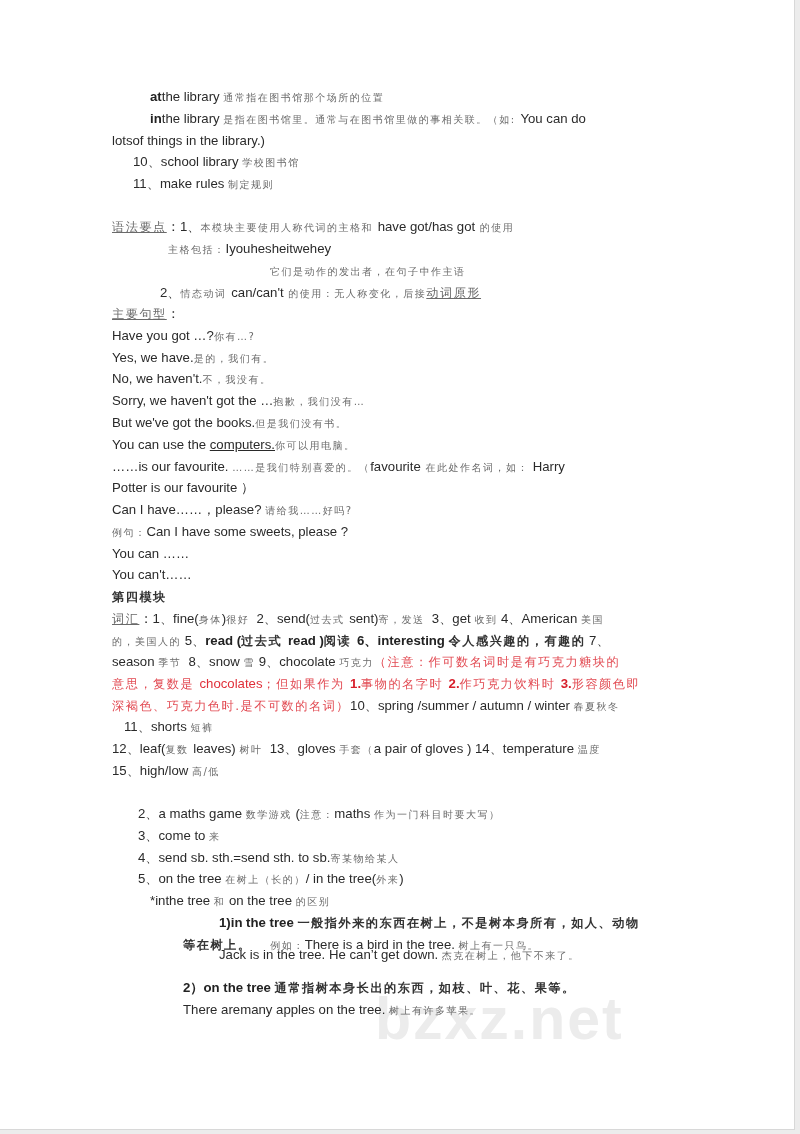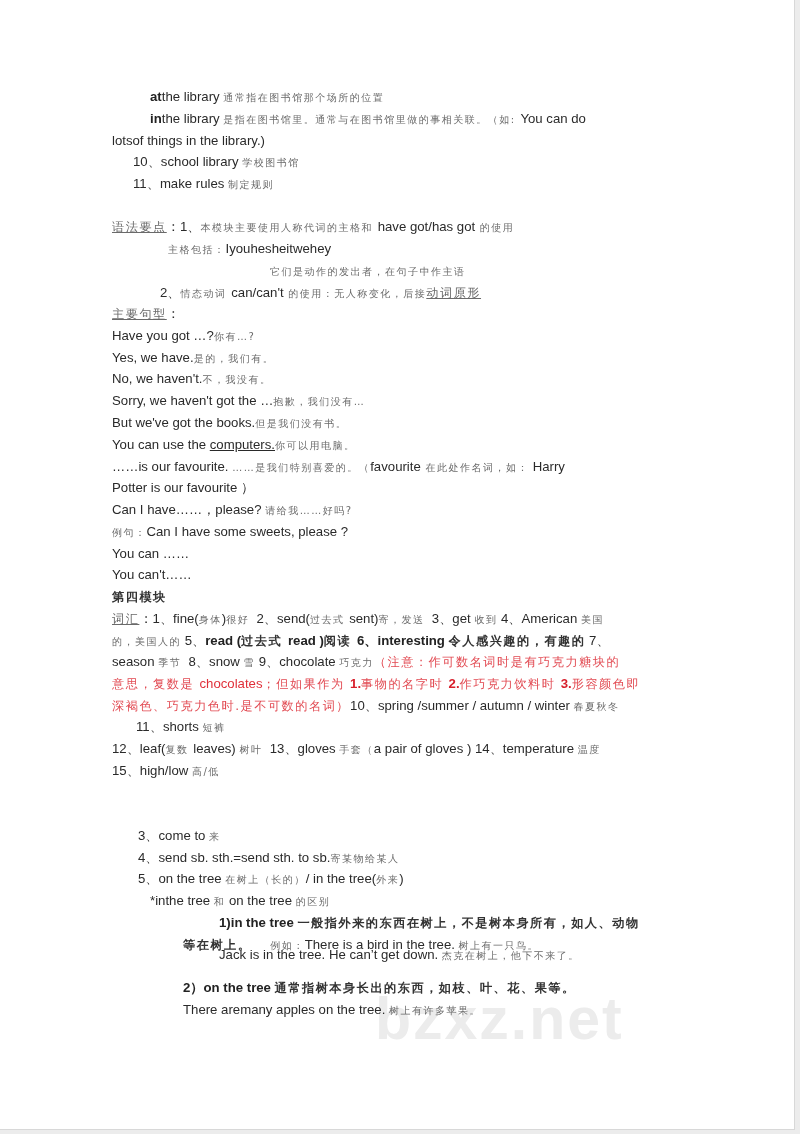--- a/index.html
+++ b/index.html
@@ -88,30 +88,33 @@
   </div>
   <div class="line" style="top:653px">
     <span>season </span><span class="cn">季节</span><span style="white-space:pre">  8、snow </span><span class="cn">雪</span><span> 9、chocolate </span><span class="cn">巧克力</span><span class="redcn">（注意：作可数名词时是有巧克力糖块的</span>
   </div>
   <div class="line" style="top:675px">
     <span class="redcn">意思，复数是 </span><span class="red">chocolates</span><span class="redcn">；但如果作为 </span><span class="redb">1.</span><span class="redcn">事物的名字时 </span><span class="redb">2.</span><span class="redcn">作巧克力饮料时 </span><span class="redb">3.</span><span class="redcn">形容颜色即</span>
   </div>
   <div class="line" style="top:697px">
     <span class="redcn">深褐色、巧克力色时.是不可数的名词）</span><span>10、spring /summer / autumn / winter </span><span class="cn">春夏秋冬</span>
   </div>
-  <div class="line" style="top:718px;left:136px">
+  <div class="line" style="top:718px;left:124px">
     <span>11、shorts </span><span class="cn">短裤</span>
   </div>
   <div class="line" style="top:740px">
     <span>12、leaf(</span><span class="cn">复数 </span><span>leaves) </span><span class="cn">树叶</span><span style="white-space:pre">  13、gloves </span><span class="cn">手套（</span><span>a pair of gloves ) 14、temperature </span><span class="cn">温度</span>
   </div>
   <div class="line" style="top:762px">
     <span>15、high/low </span><span class="cn">高/低</span>
   </div>
 
+  <div class="line" style="top:805px;left:138px">
+    <span>2、a maths game </span><span class="cn">数学游戏</span><span> (</span><span class="cn">注意：</span><span>maths </span><span class="cn">作为一门科目时要大写）</span>
+  </div>
   <div class="line" style="top:827px;left:138px">
     <span>3、come to </span><span class="cn">来</span>
   </div>
   <div class="line" style="top:849px;left:138px">
     <span>4、send sb. sth.=send sth. to sb.</span><span class="cn">寄某物给某人</span>
   </div>
   <div class="line" style="top:870px;left:138px">
     <span>5、on the tree </span><span class="cn">在树上（长的）</span><span>/ in the tree(</span><span class="cn">外来</span><span>)</span>
   </div>
   <div class="line" style="top:892px;left:150px">

